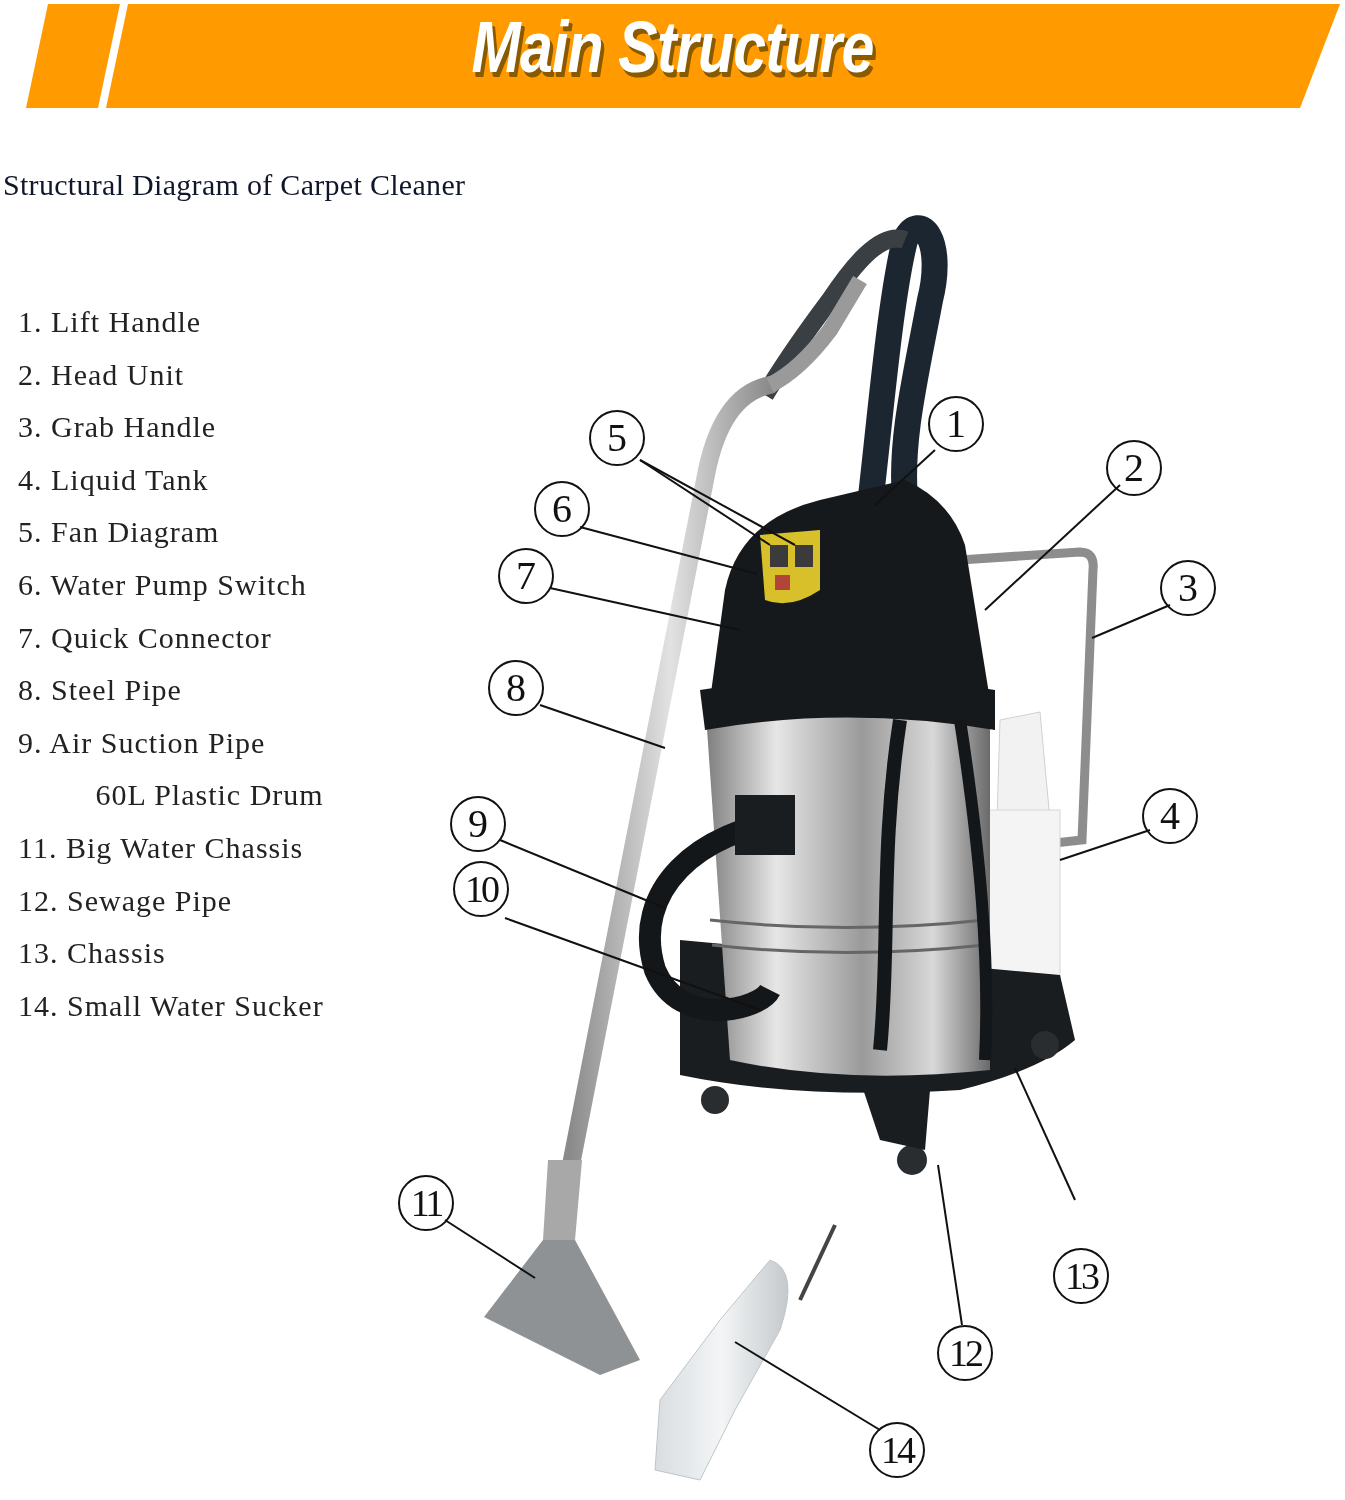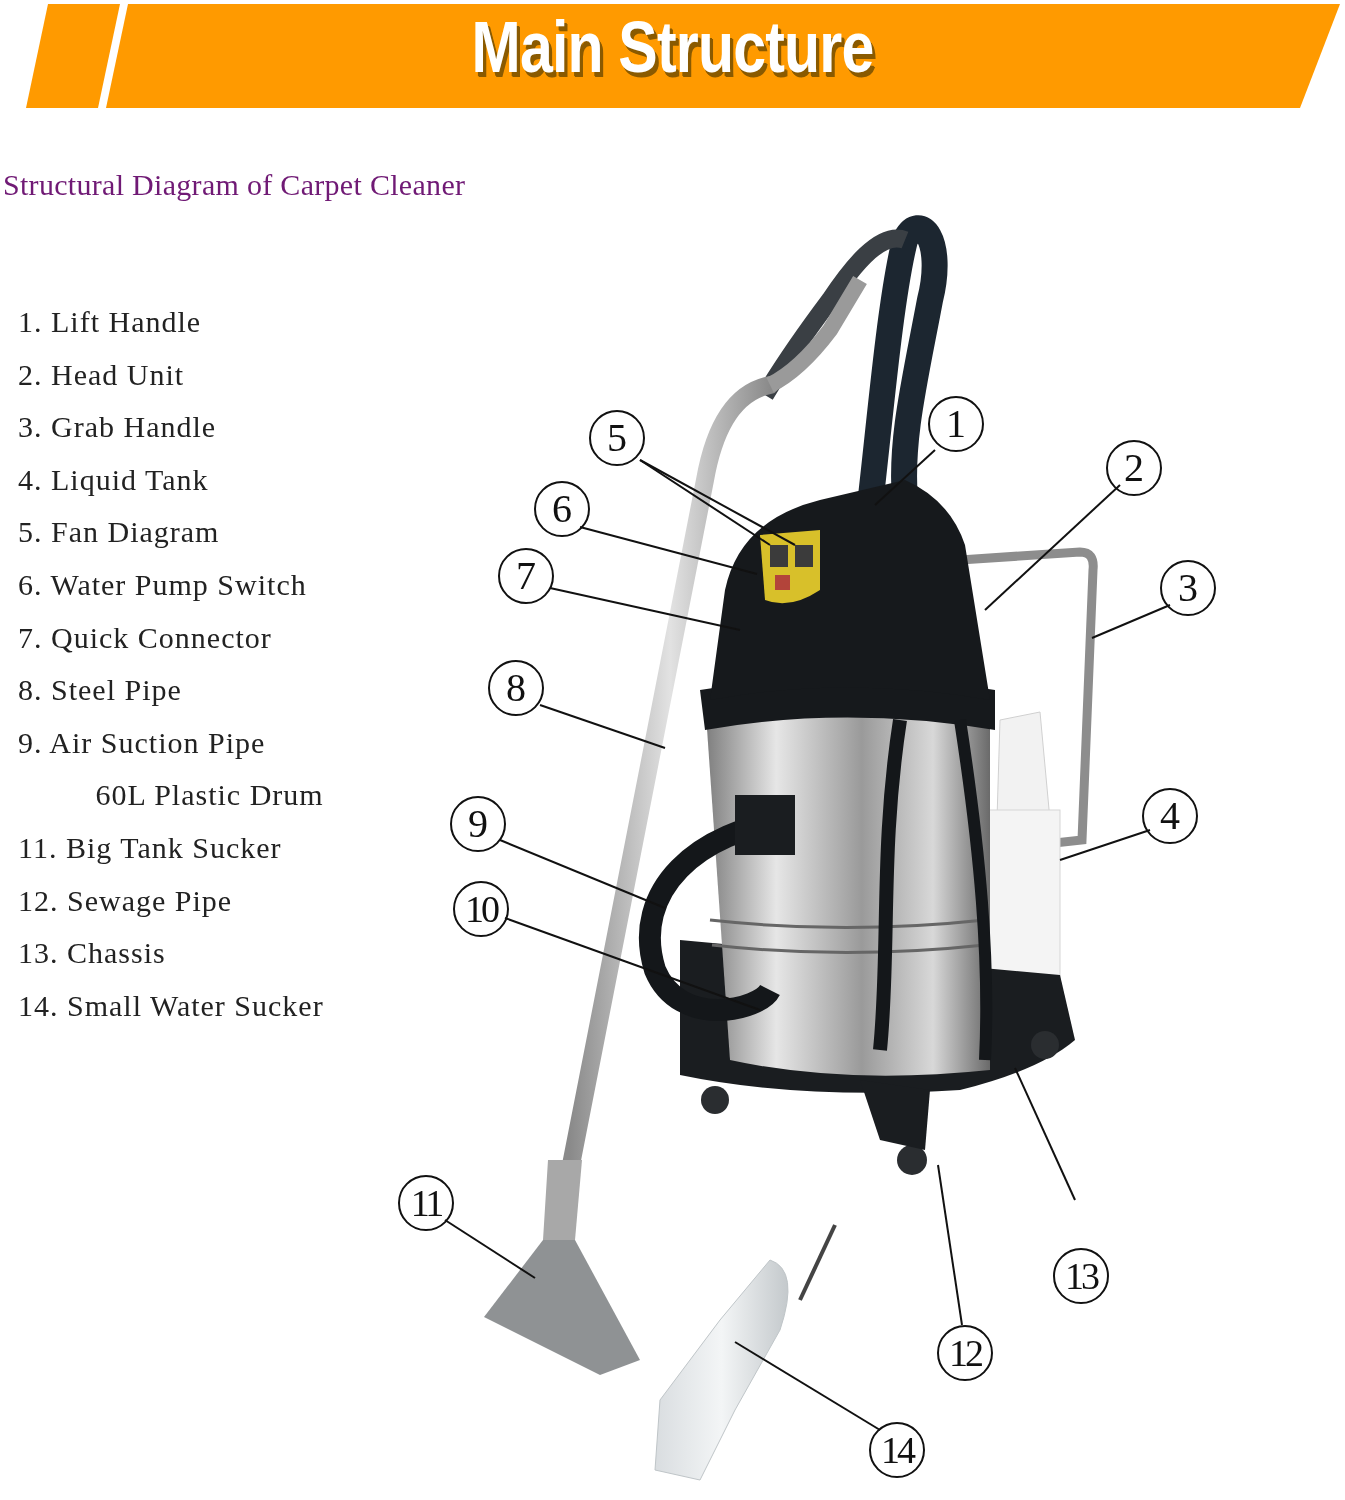--- a/index.html
+++ b/index.html
@@ -1,19 +1,19 @@
 <!DOCTYPE html>
 <html><head>
 <meta charset="utf-8">
 <style>
   html, body { margin:0; padding:0; background:#ffffff; }
   body { width:1345px; height:1500px; position:relative; overflow:hidden; font-family:"Liberation Serif", serif; color:#222; }
-  .banner { position:absolute; left:0; top:0; width:1345px; height:115px; }
+  .banner { position:absolute; left:0; top:0; width:1345px; height:115px;font-style:italic; }
   .banner-title { position:absolute; left:0; top:6px; width:1345px; text-align:center; font-family:"Liberation Sans", sans-serif; font-weight:bold; font-size:72px; color:#ffffff; letter-spacing:-1px; transform:scaleX(0.82); text-shadow:3px 4px 0 #8a5a00, 4px 5px 0 #8a5a00; }
-  .subtitle { position:absolute; left:3px; top:168px; font-size:30px; color:#701a75; letter-spacing:0.3px; }
+  .subtitle { position:absolute; left:3px; top:168px; font-size:30px; color:#0f172a; letter-spacing:0.3px; }
   .parts-list { position:absolute; left:10px; top:296px; margin:8px; padding:0; list-style:none; font-size:30px; letter-spacing:1px; }
   .parts-list li { height:52.6px; line-height:36px; white-space:nowrap; }
   .parts-list li.sub { padding-left:52px;text-align:right; }
   .callout { position:absolute; width:56px; height:56px; border:2px solid #111; border-radius:50%; box-sizing:border-box; text-align:center; line-height:52px; font-size:40px; background:transparent; color:#111; }
   .callout.two { font-size:38px; letter-spacing:-3px; }
 </style>
 </head>
 <body>
 
 <div class="banner">
@@ -30,21 +30,21 @@
   <li><span>1.</span> <span>Lift Handle</span></li>
   <li><span>2.</span> <span>Head Unit</span></li>
   <li><span>3.</span> <span>Grab Handle</span></li>
   <li><span>4.</span> <span>Liquid Tank</span></li>
   <li><span>5.</span> <span>Fan Diagram</span></li>
   <li><span>6.</span> <span>Water Pump Switch</span></li>
   <li><span>7.</span> <span>Quick Connector</span></li>
   <li><span>8.</span> <span>Steel Pipe</span></li>
   <li><span>9.</span> <span>Air Suction Pipe</span></li>
   <li class="sub"><span>60L Plastic Drum</span></li>
-  <li><span>11.</span> <span>Big Tank Sucker</span></li>
+  <li><span>11.</span> <span>Big Water Chassis</span></li>
   <li><span>12.</span> <span>Sewage Pipe</span></li>
   <li><span>13.</span> <span>Chassis</span></li>
   <li><span>14.</span> <span>Small Water Sucker</span></li>
 </ul>
 
 <svg style="position:absolute;left:0;top:0" width="1345" height="1500">
   <defs>
     <linearGradient id="steel" x1="0" x2="1">
       <stop offset="0" stop-color="#7d7d7d"></stop>
         <stop offset="0.25" stop-color="#e6e6e6"></stop>
@@ -124,17 +124,17 @@
 
 <div class="callout" style="left:928px;top:396px">1</div>
 <div class="callout" style="left:1106px;top:440px">2</div>
 <div class="callout" style="left:1160px;top:560px">3</div>
 <div class="callout" style="left:1142px;top:788px">4</div>
 <div class="callout" style="left:589px;top:410px">5</div>
 <div class="callout" style="left:534px;top:481px">6</div>
 <div class="callout" style="left:498px;top:548px">7</div>
 <div class="callout" style="left:488px;top:660px">8</div>
 <div class="callout" style="left:450px;top:796px">9</div>
-<div class="callout two" style="left:453px;top:881px">10</div>
+<div class="callout two" style="left:453px;top:861px">10</div>
 <div class="callout two" style="left:398px;top:1175px">11</div>
 <div class="callout two" style="left:937px;top:1325px">12</div>
 <div class="callout two" style="left:1053px;top:1248px">13</div>
 <div class="callout two" style="left:869px;top:1422px">14</div>
 
 </body></html>

